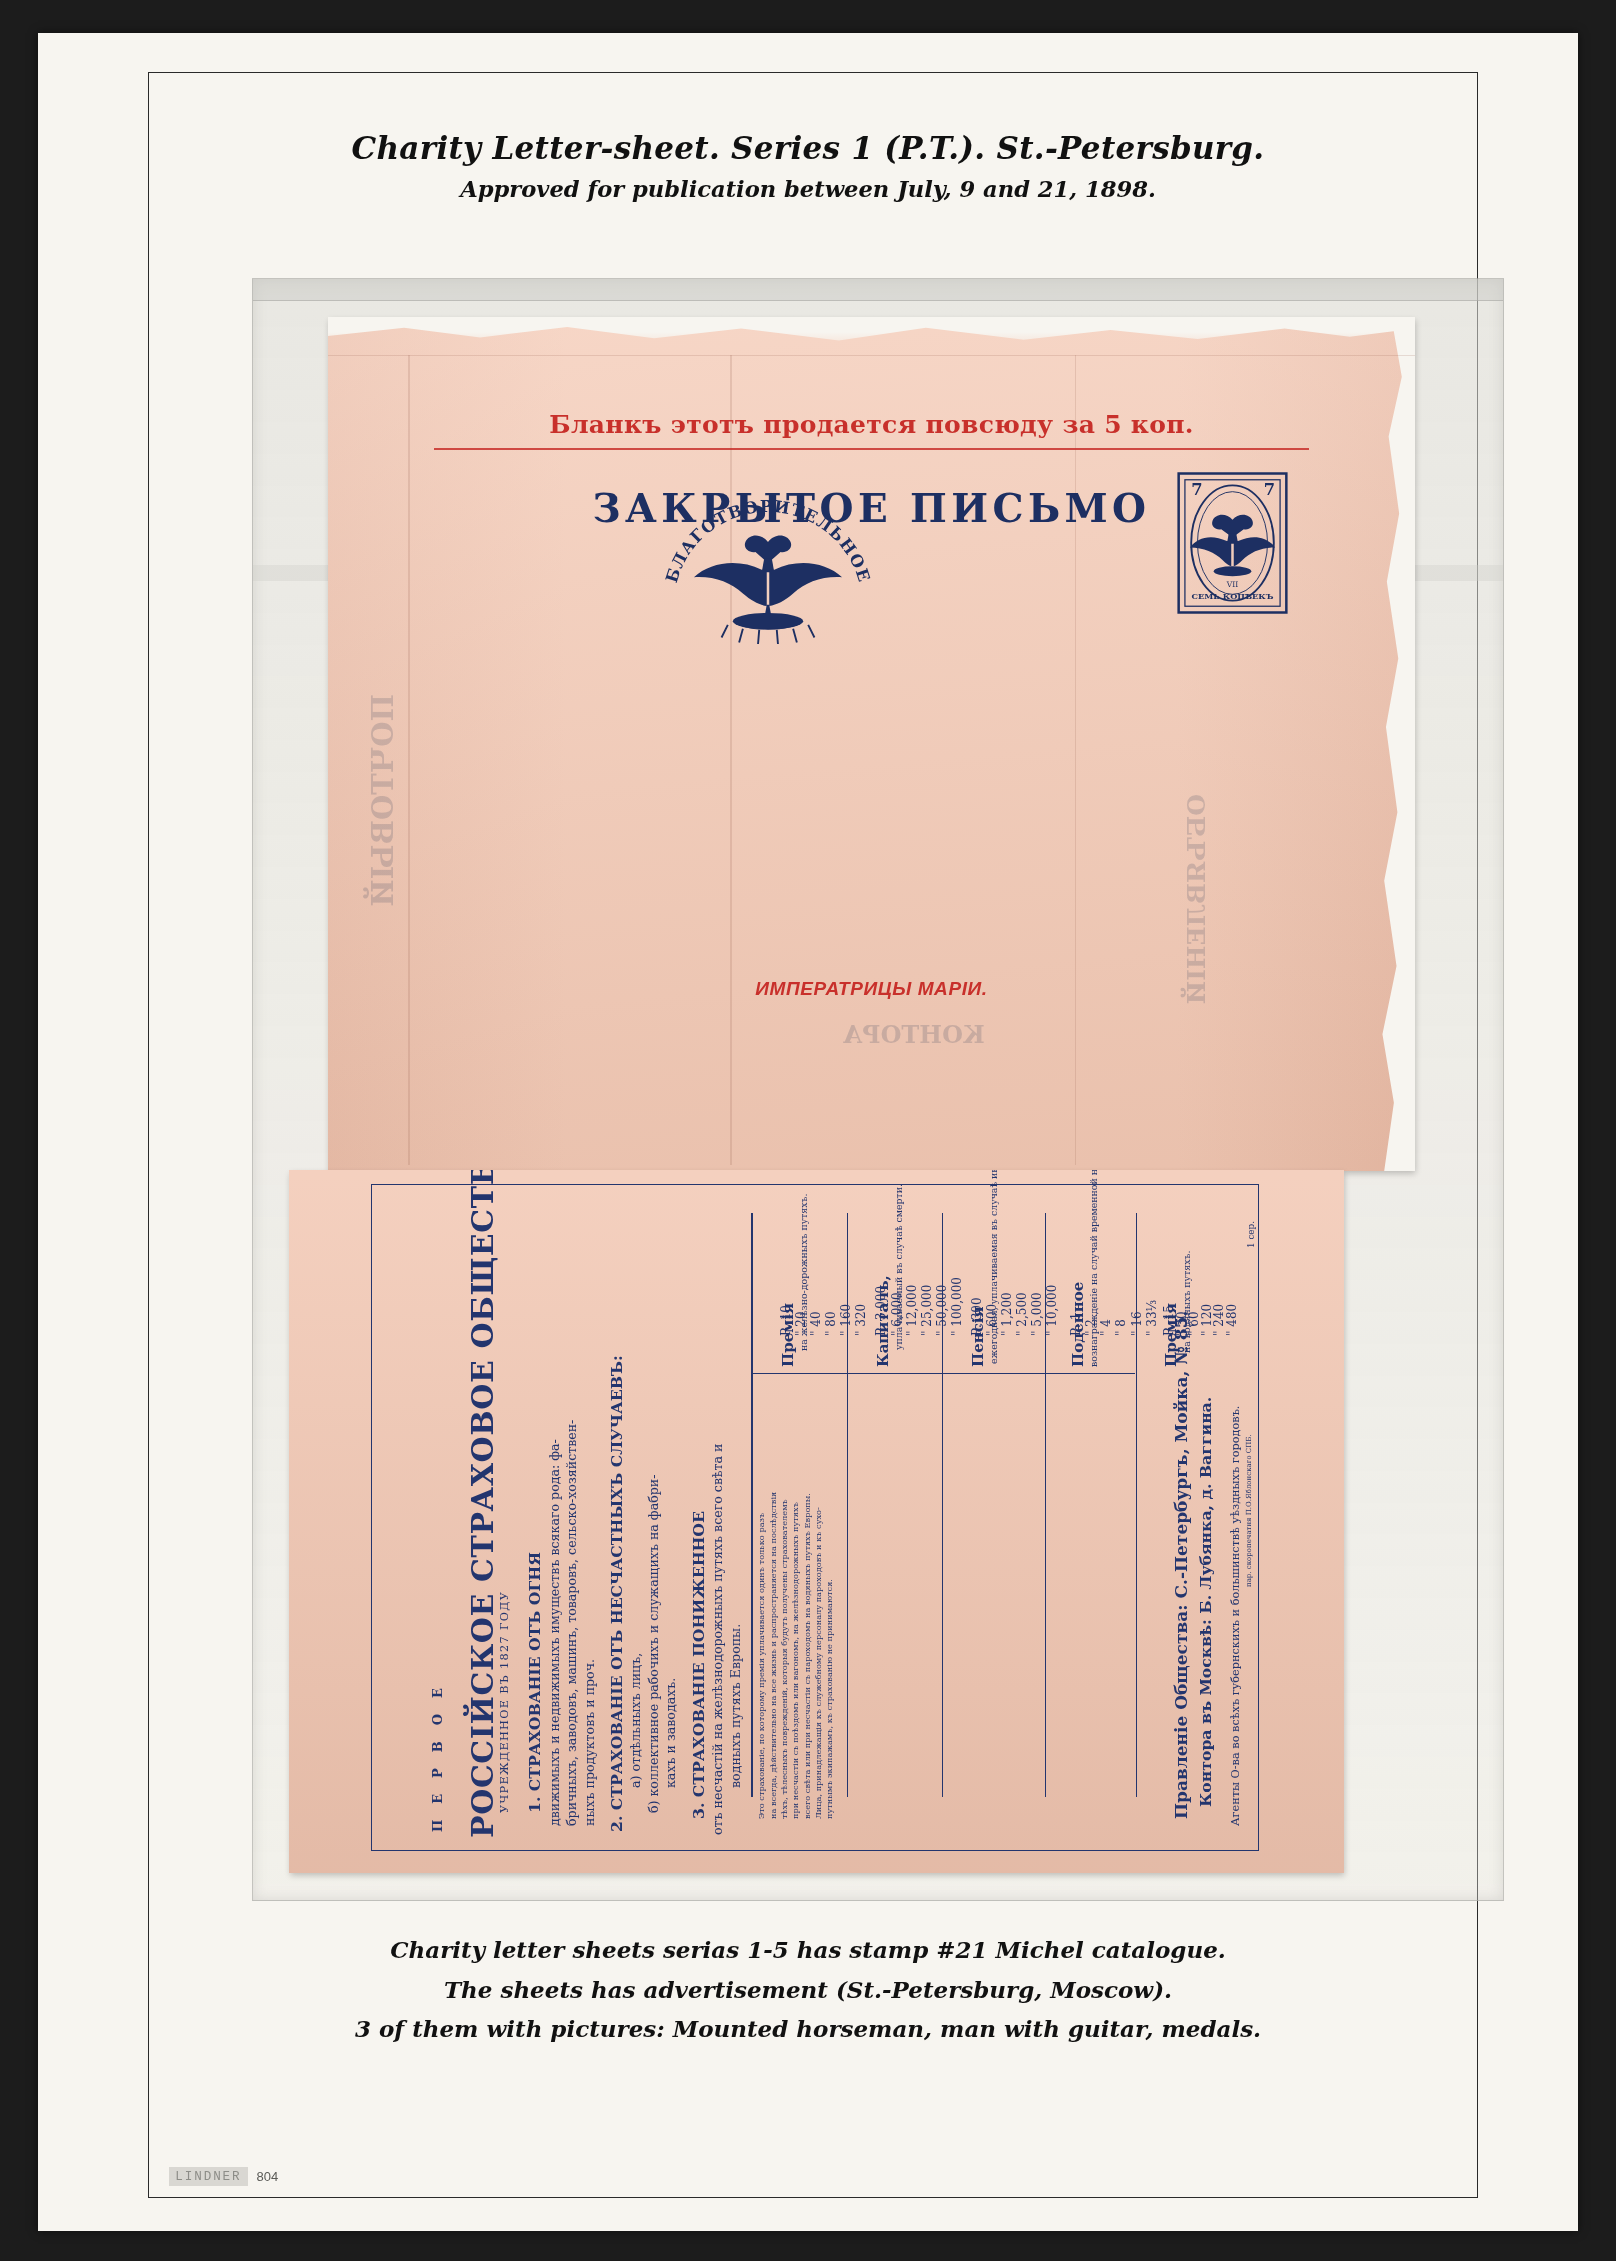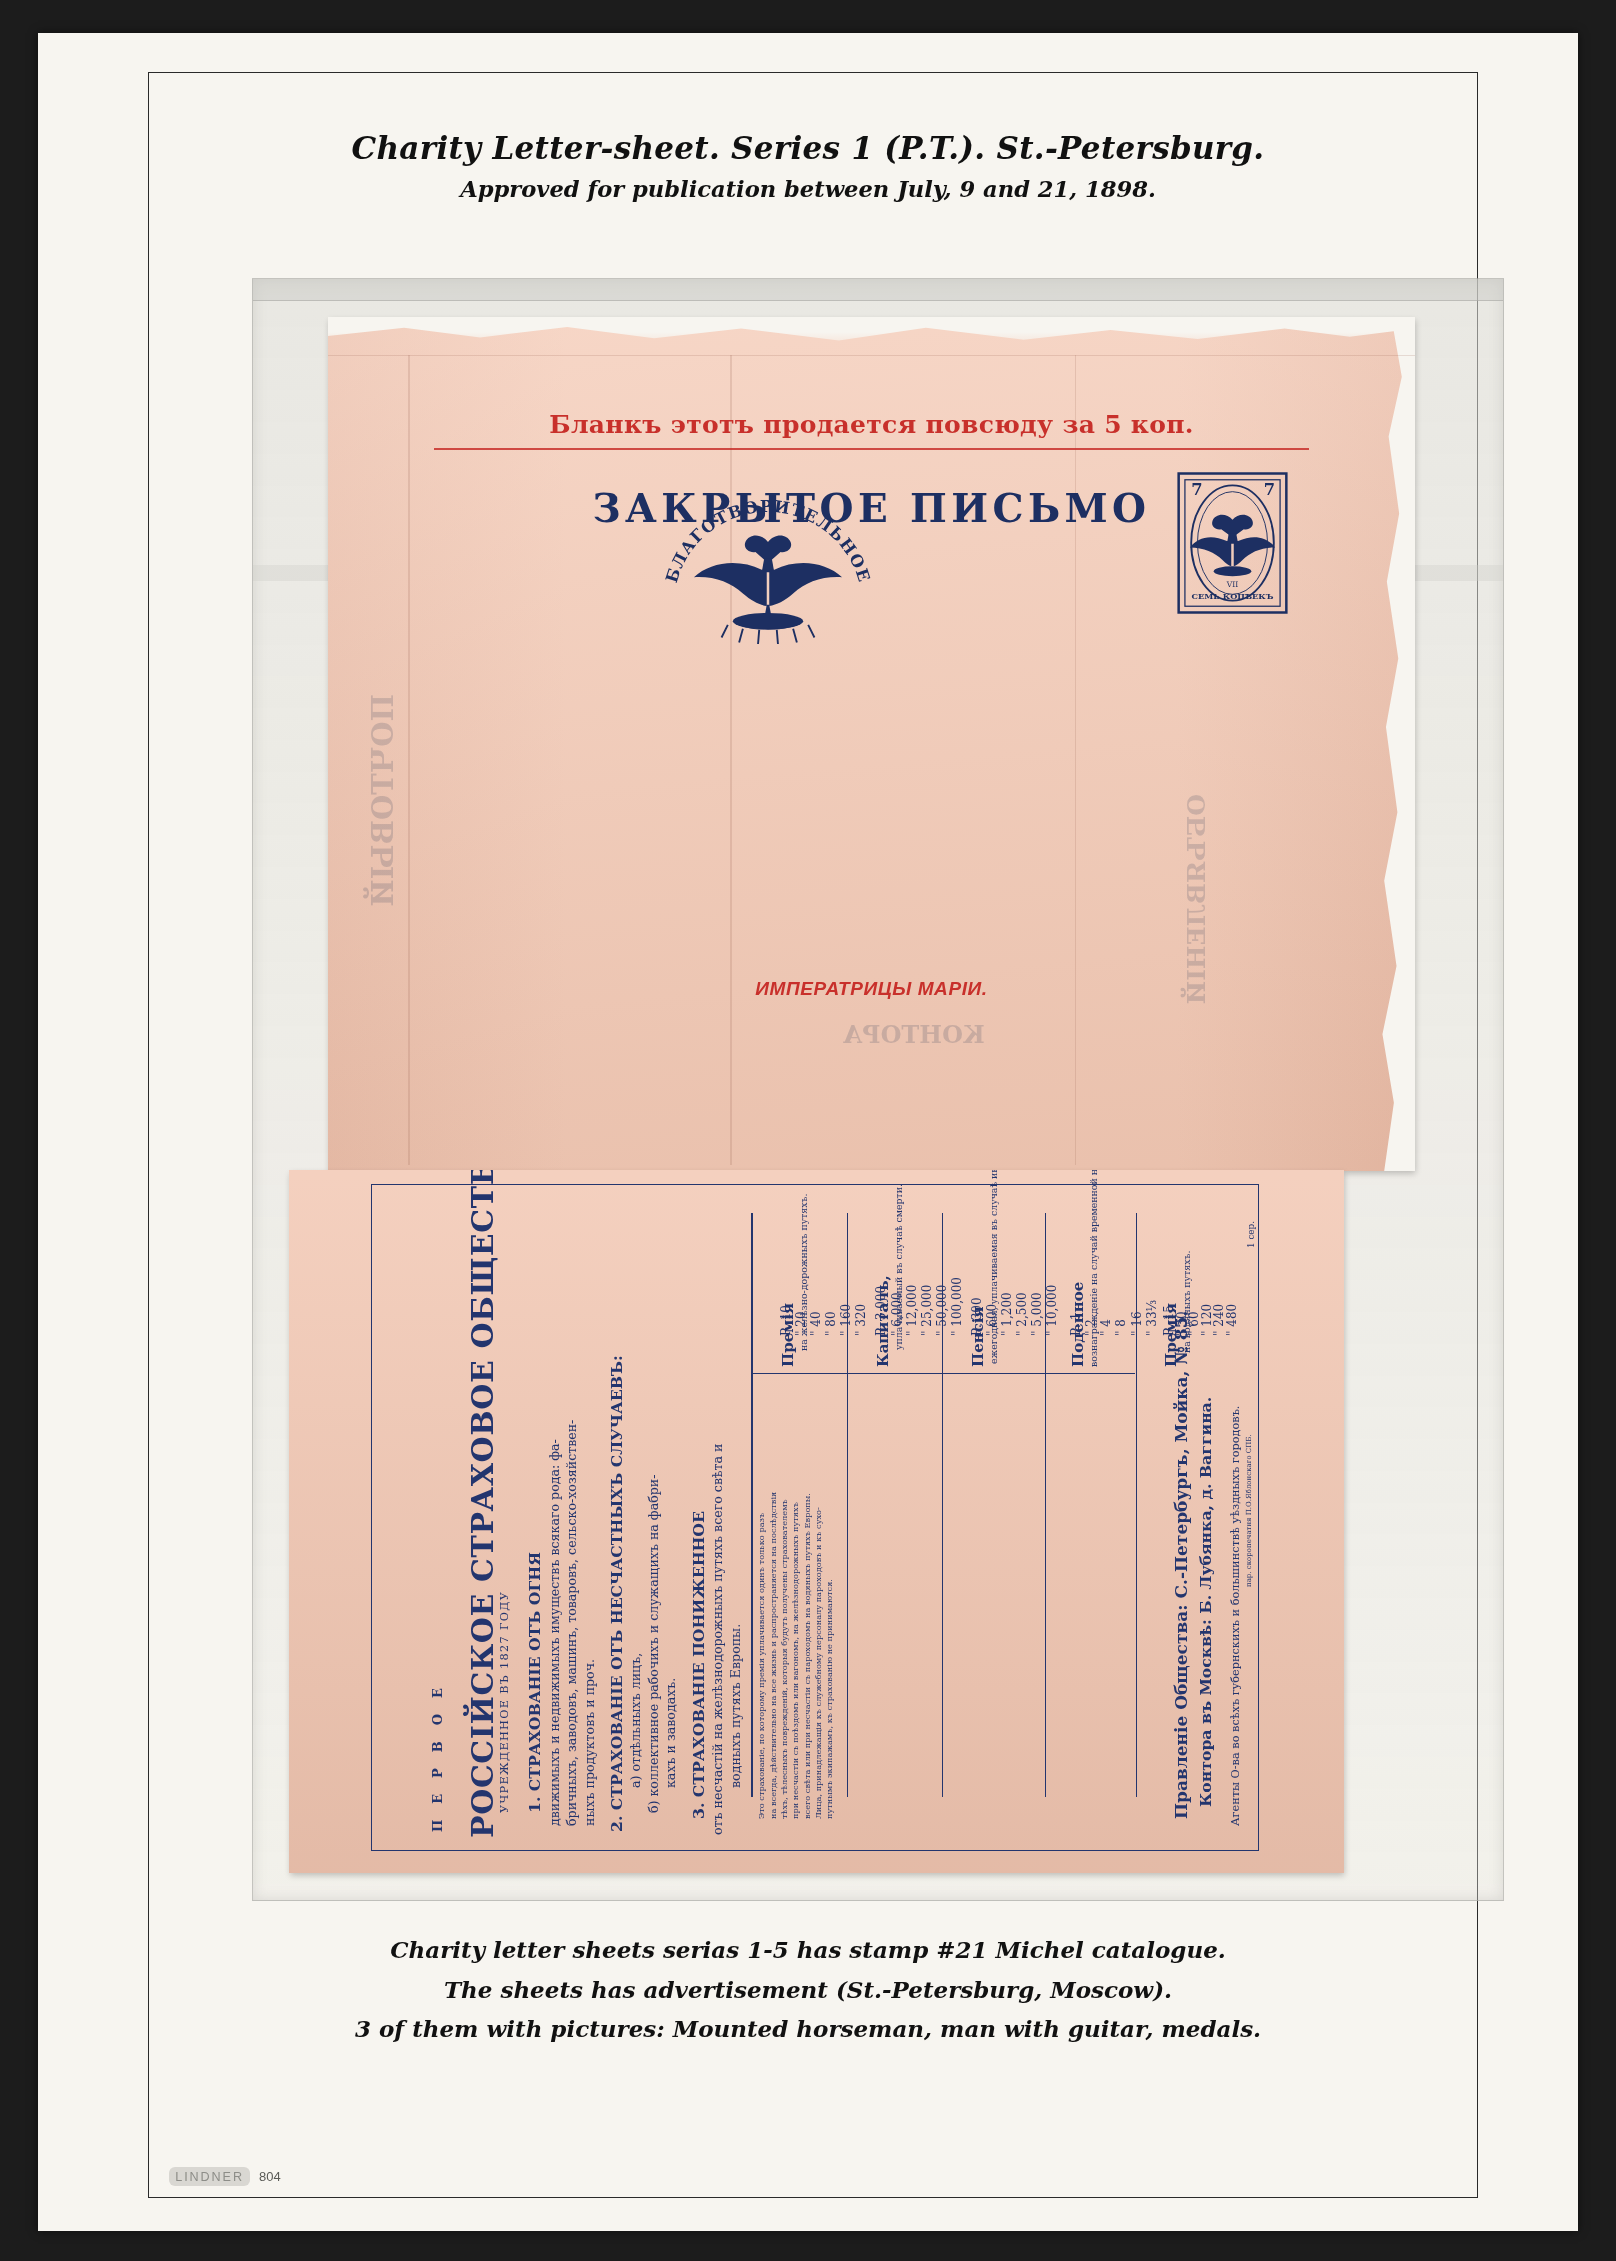--- a/index.html
+++ b/index.html
@@ -277,27 +277,27 @@
   
   .footer-imprint {
     position: absolute;
     left: 131px;
     bottom: 45px;
     display: flex;
     align-items: center;
     gap: 8.8px;
   }
   .lindner-logo {
-    font-family: Liberation Sans, sans-serif;
+    font-family: Liberation Mono, monospace;
     font-size: 12.6px;
     letter-spacing: 1.9px;
     color: #8d8d88;
     background: #d9d7d2;
     padding: 2.5px 6.3px;
-    border-radius: 6px;
+    border-radius: 0;
   }
   .page-num {
     font-family: "Liberation Sans", sans-serif;
     font-size: 13px;
     color: #5b5b57;
   }
 </style>
 </head>
 <body>
 

